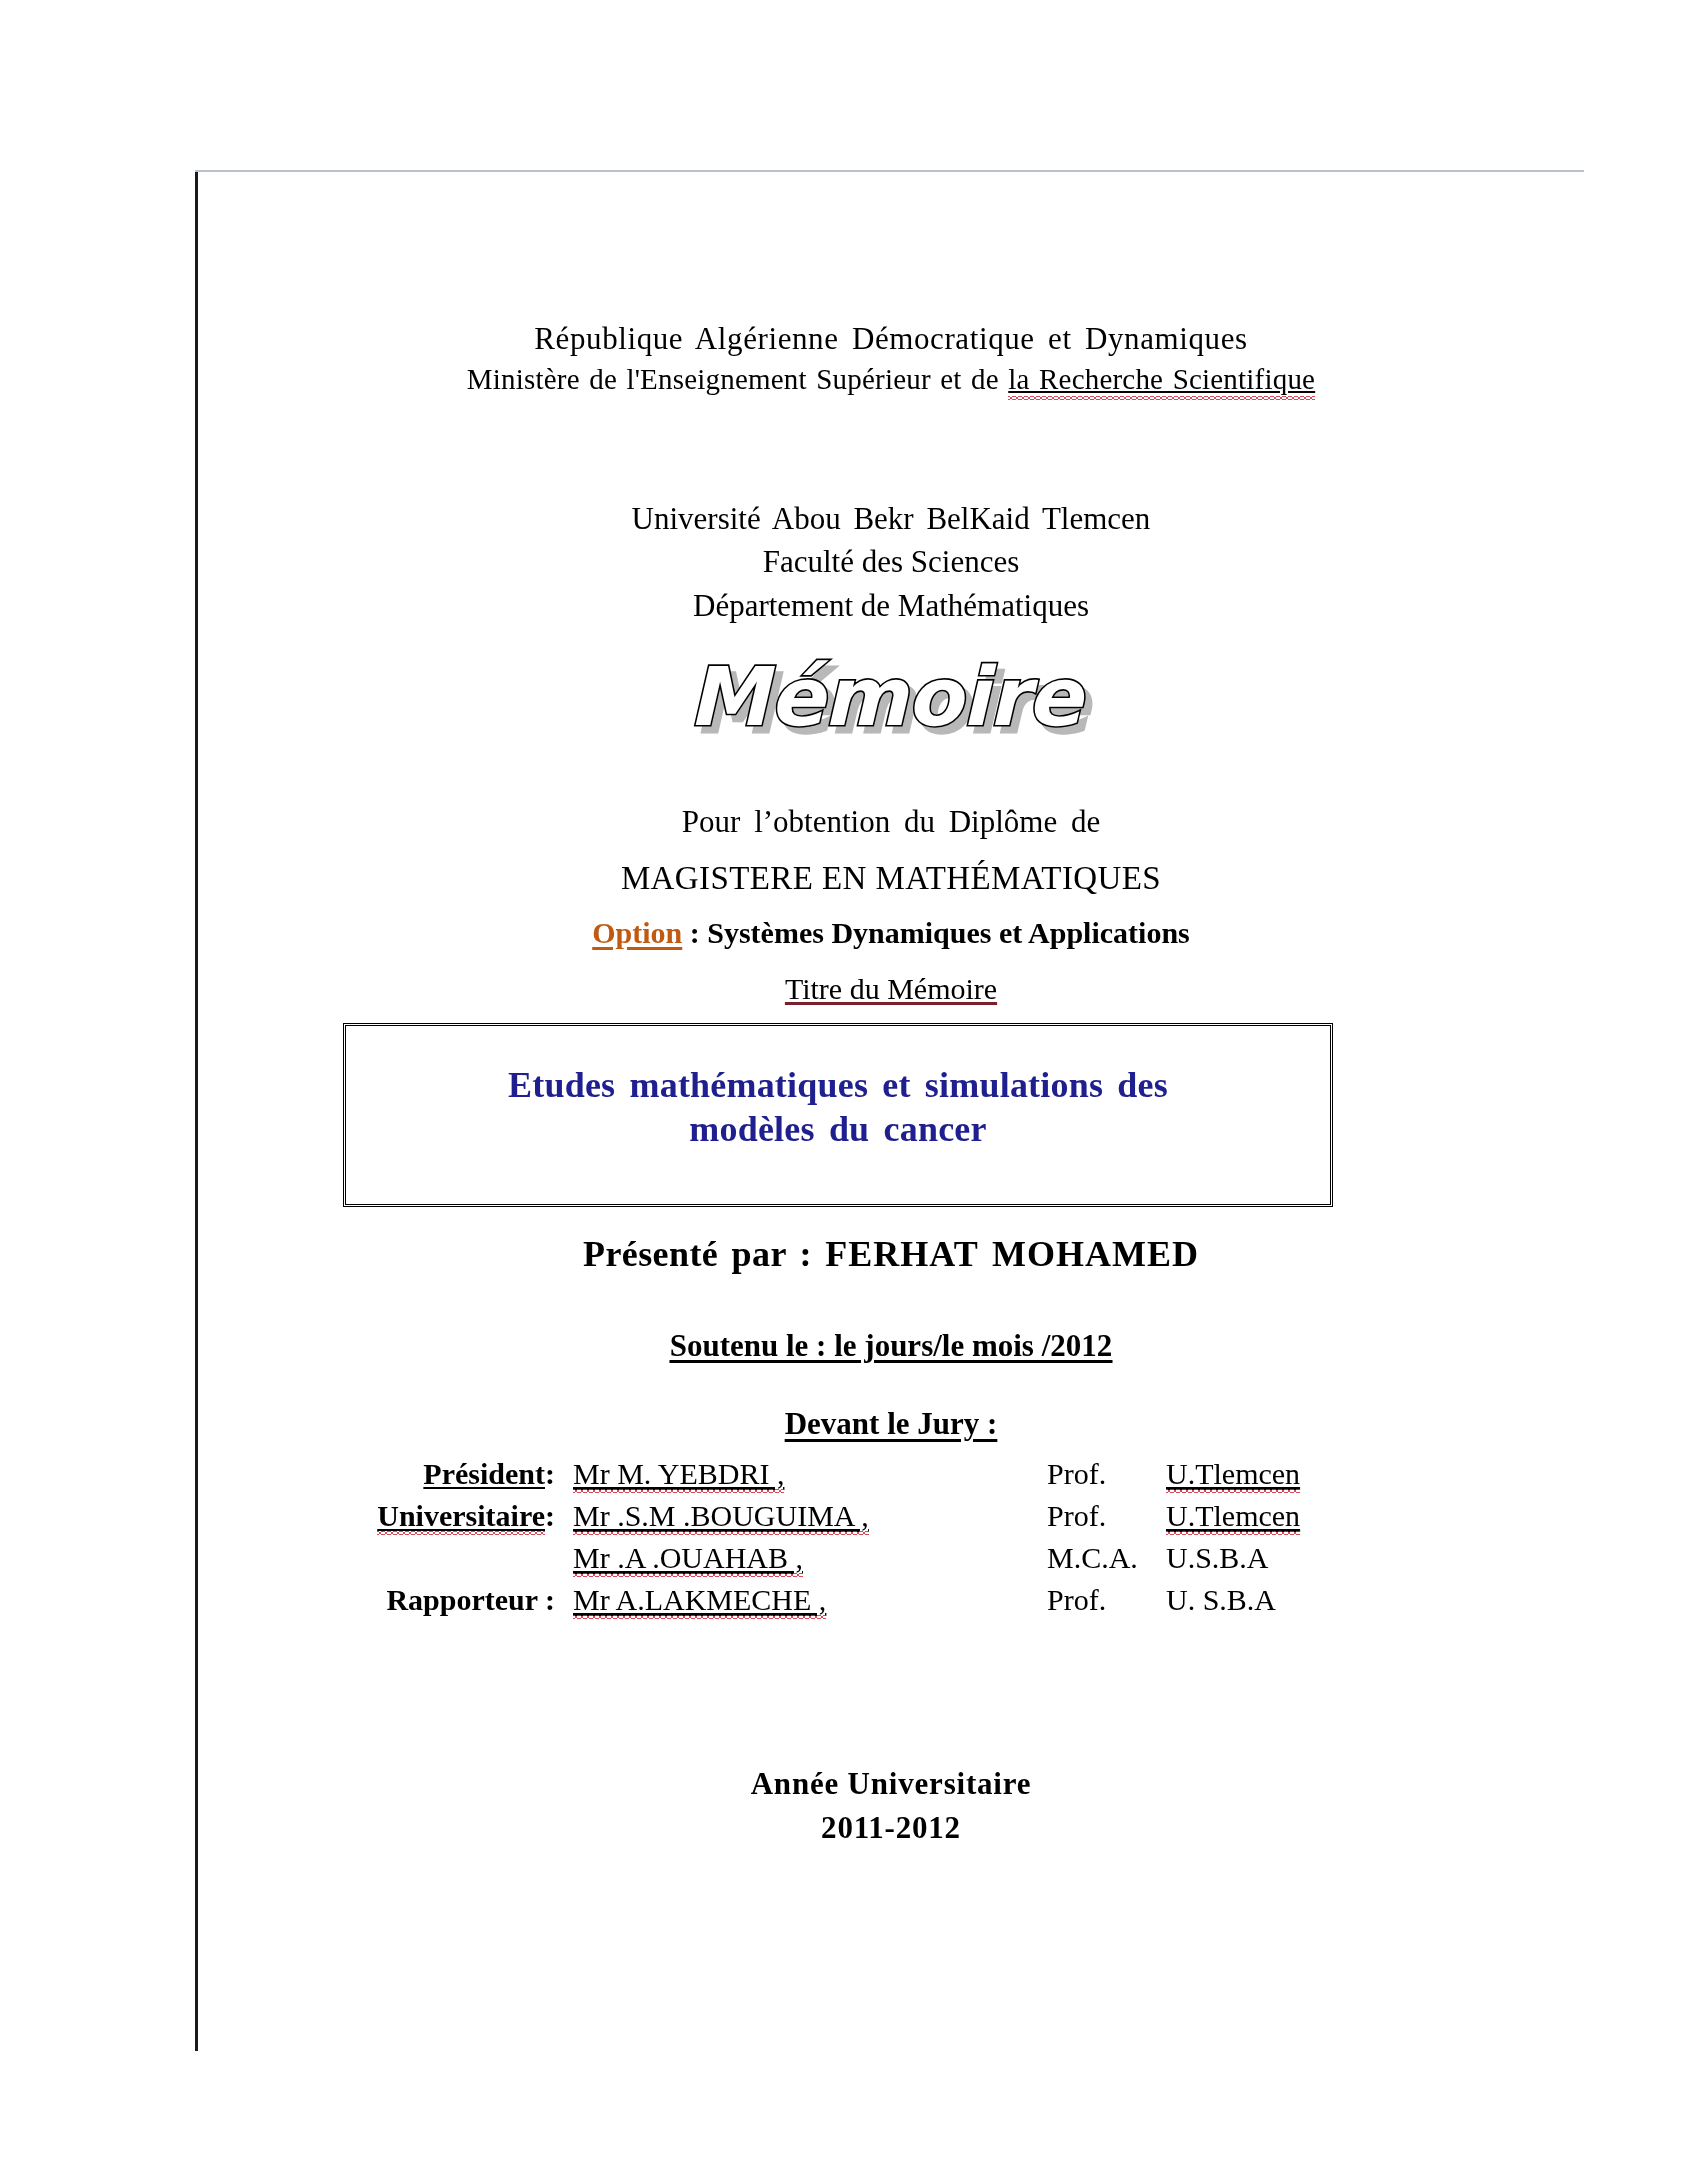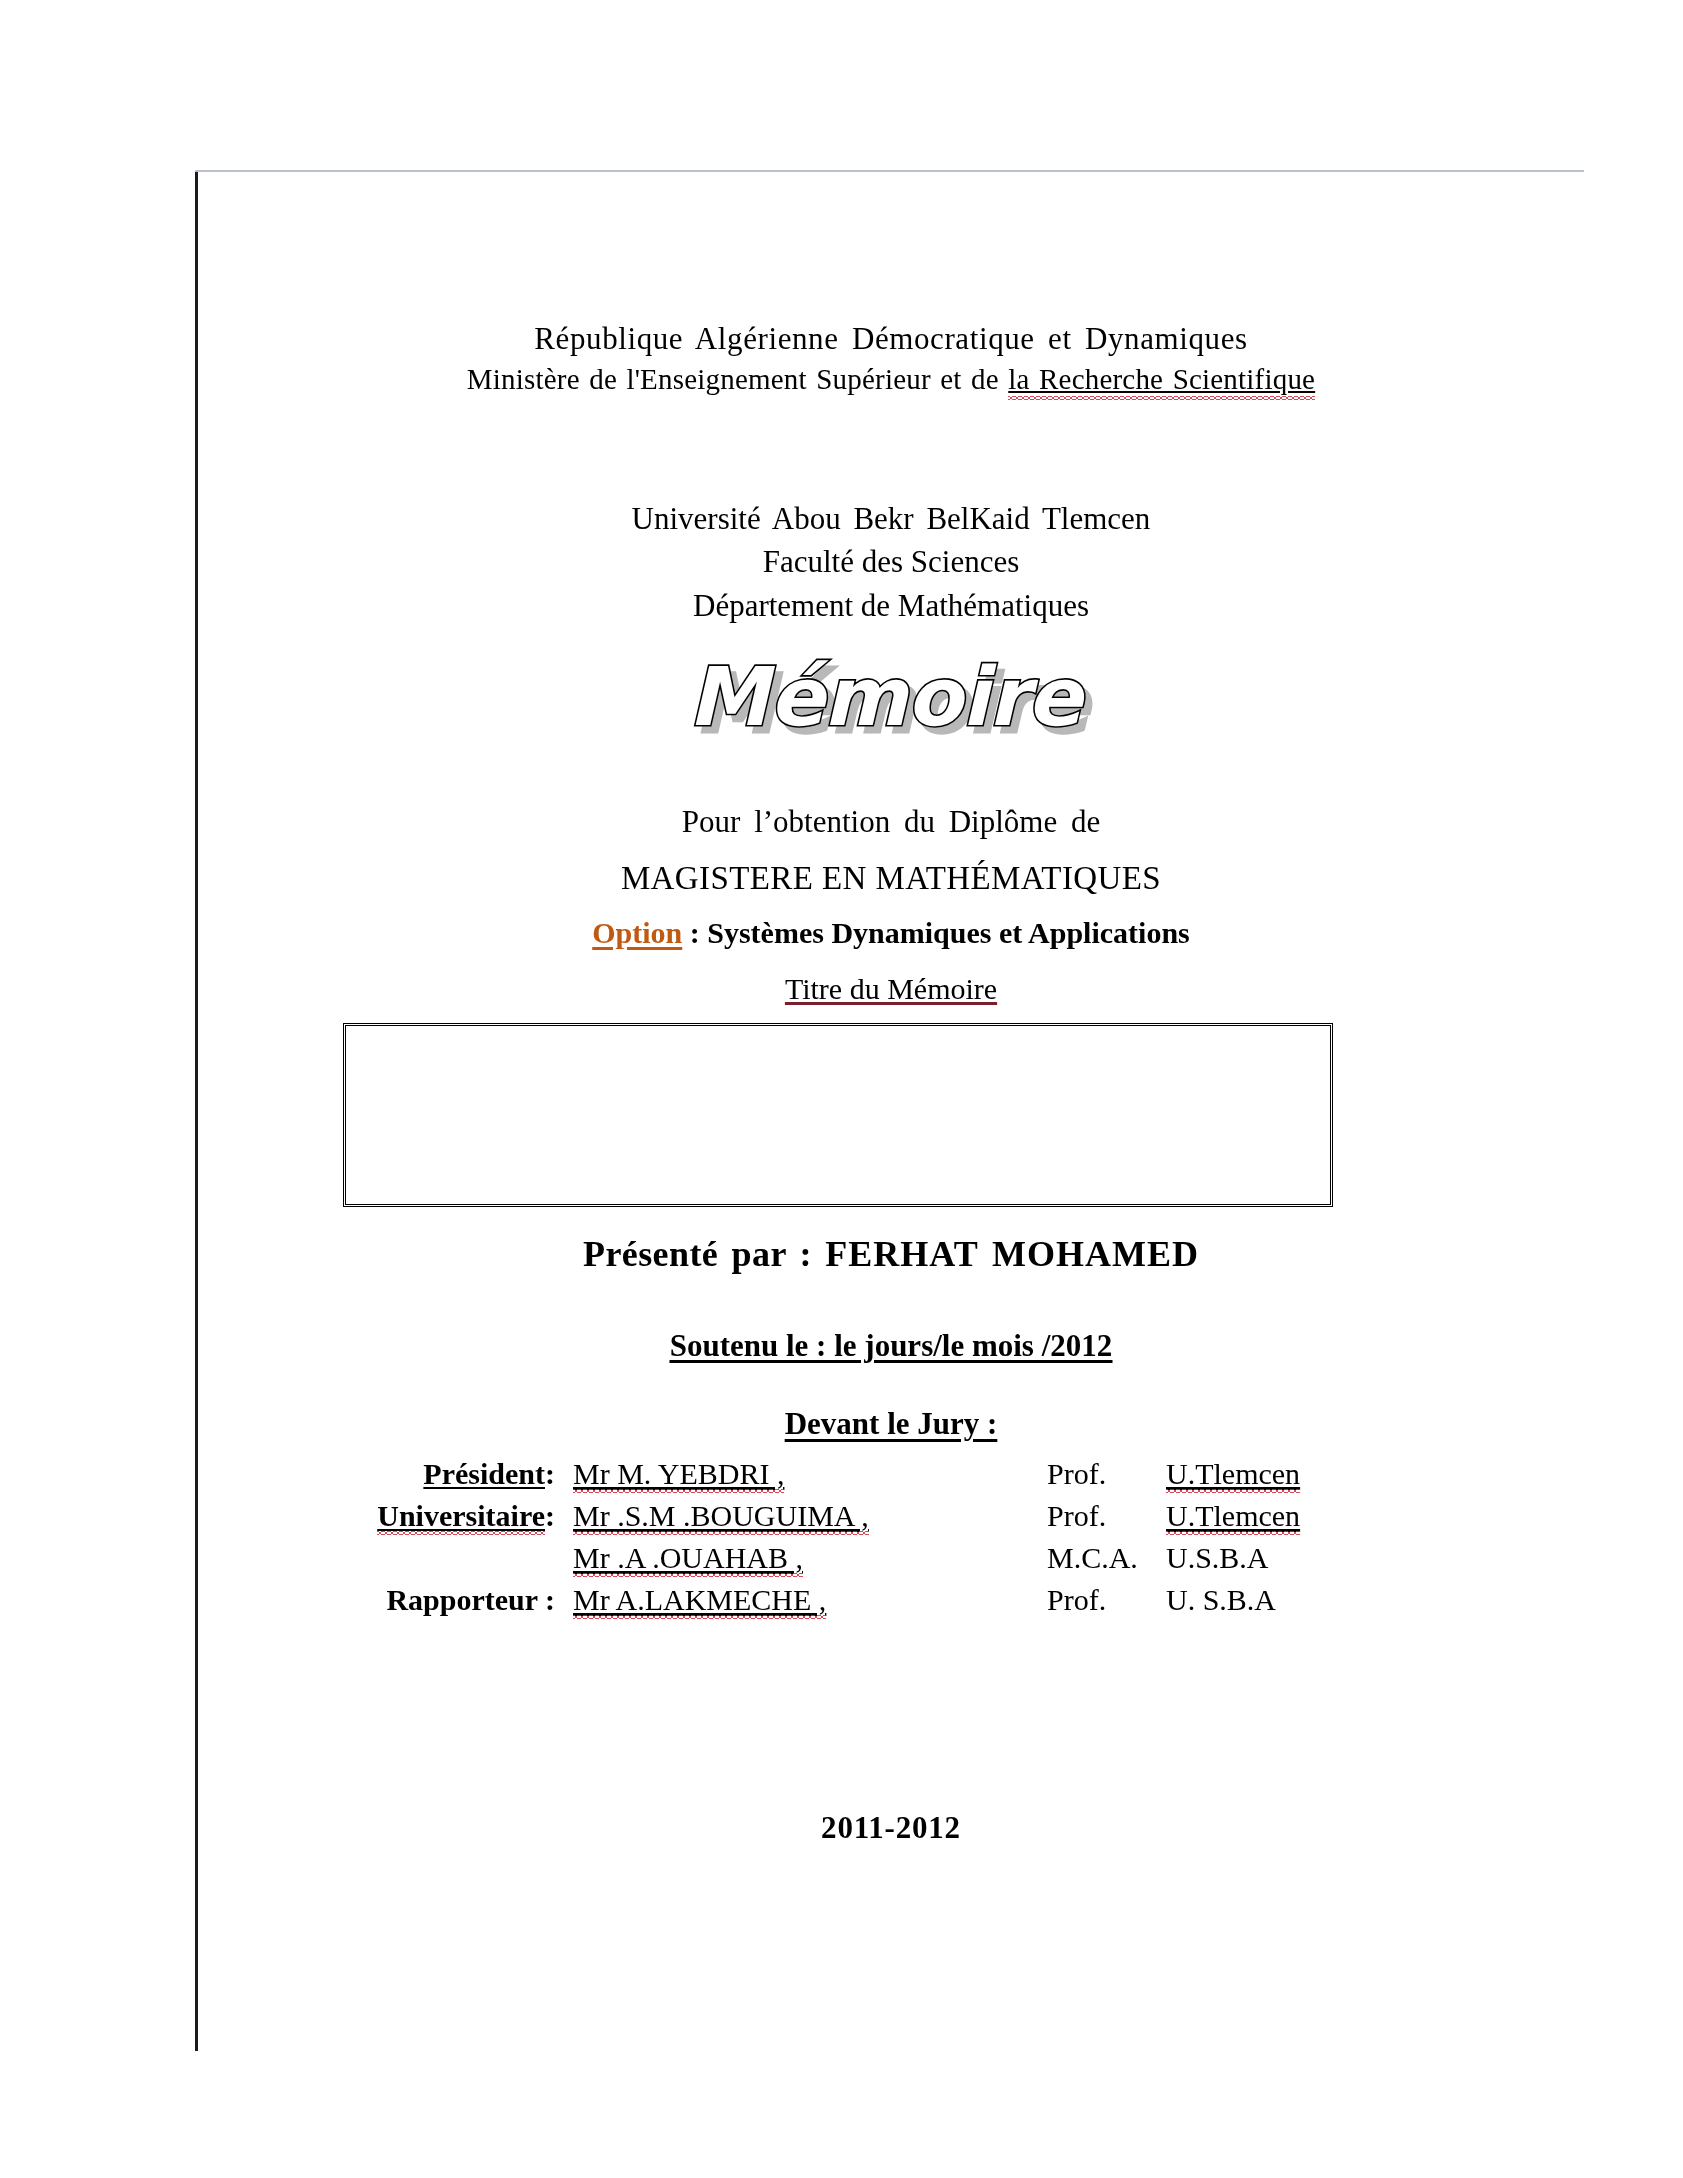--- a/index.html
+++ b/index.html
@@ -367,20 +367,24 @@
     <div class="line opt-line">
       <span class="opt-word">Option</span><span> : </span><span>Systèmes Dynamiques et Applications</span>
     </div>
 
     <div class="line titre-label">
       <span>Titre du Mémoire</span>
     </div>
 
     <div class="title-box">
       <div class="title-box-inner"></div>
+      <div class="title-text">
+        <div>Etudes mathématiques  et simulations  des</div>
+        <div>modèles du cancer</div>
+      </div>
     </div>
 
     <div class="line presente">
       <span>Présenté par : </span><span class="nm">FERHAT   MOHAMED</span>
     </div>
 
     <div class="line soutenu">
       <span>
         <span>Soutenu le : </span><span> le jours/le mois /2012</span>
       </span>
@@ -415,19 +419,20 @@
 
       <div class="jury-row">
         <div class="jr-role"><span>Rapporteur</span><span> :</span></div>
         <div class="jr-name"><span class="u squiggle">Mr  A.LAKMECHE ,</span></div>
         <div class="jr-rank">Prof.</div>
         <div class="jr-univ"><span>U. S.B.A</span></div>
       </div>
 
     </div>
 
+    <div class="line annee-1">Année Universitaire</div>
     <div class="line annee-2">2011-2012</div>
 
   </div>
 
 
 </div>
 
 
 </body></html>

